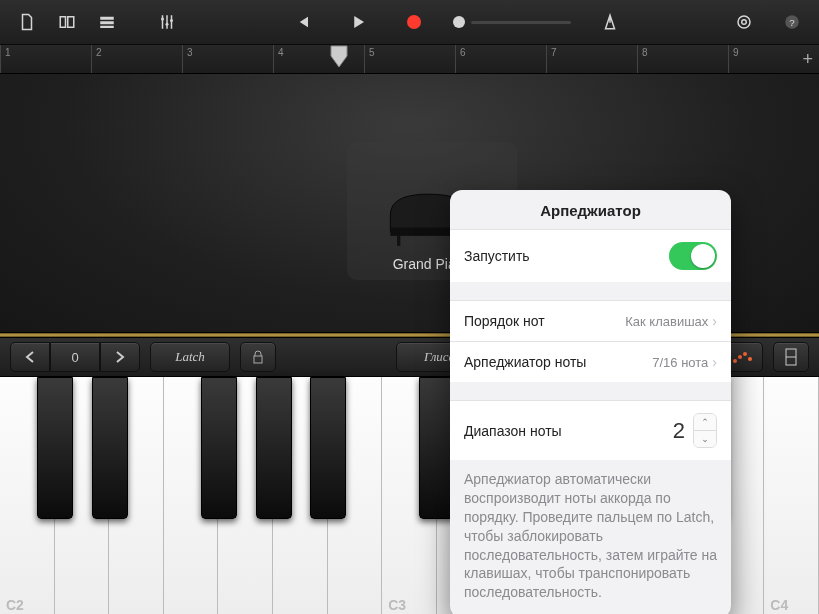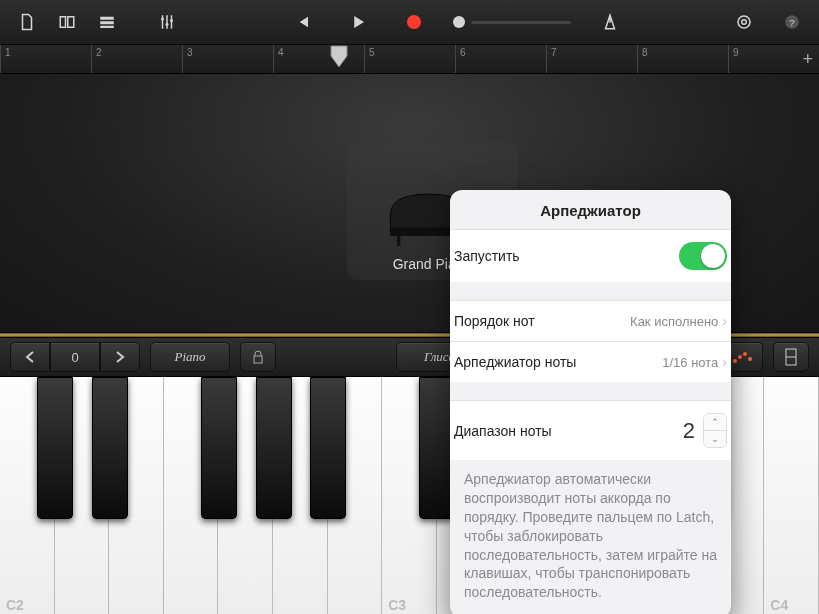--- a/index.html
+++ b/index.html
@@ -55,21 +55,21 @@
   
   .keys{height:242px;position:relative;background:linear-gradient(#1a1a1a,#0d0d0d 8%,#0d0d0d);}
   .whites{position:absolute;left:0;right:0;top:0;bottom:0;display:flex;}
   .wkey{flex:1;background:linear-gradient(#fdfdfd,#ededed);border-right:1px solid #bbb;border-radius:0 0 5px 5px;position:relative;}
   .wkey .lbl{position:absolute;bottom:6px;left:6px;color:#bbb;font-size:14px;font-weight:600;}
   .blacks{position:absolute;left:0;right:0;top:0;height:140px;}
   .bkey{position:absolute;top:0;width:34px;height:140px;background:linear-gradient(#3a3a3a,#0b0b0b);border-radius:0 0 4px 4px;border:1px solid #000;box-shadow:0 3px 6px rgba(0,0,0,.6);}
   
   .pop{position:absolute;left:450px;top:190px;width:281px;background:var(--panel-bg);border-radius:12px;box-shadow:0 10px 30px rgba(0,0,0,.5);font-size:14px;color:#222;overflow:hidden;}
   .pop h3{margin:0;padding:12px 0 10px;text-align:center;font-size:15px;font-weight:600;}
-  .pop-row{display:flex;align-items:center;justify-content:space-between;padding:12px 4px;background:#fff;border-top:1px solid #e2e2e5;}
+  .pop-row{display:flex;align-items:center;justify-content:space-between;padding:12px 14px;background:#fff;border-top:1px solid #e2e2e5;}
   .pop-gap{height:18px;background:var(--panel-bg);}
   .pop-val{color:#8a8a8f;font-size:13px;display:flex;align-items:center;gap:4px;}
   .chev{color:#c5c5c9;font-size:14px;}
   .toggle{width:48px;height:28px;border-radius:14px;background:var(--green);position:relative;}
   .toggle::after{content:"";position:absolute;right:2px;top:2px;width:24px;height:24px;border-radius:50%;background:#fff;box-shadow:0 1px 2px rgba(0,0,0,.3);}
   .stepper{display:flex;align-items:center;gap:8px;}
   .stepper .num{font-size:22px;color:#333;}
   .stepper-btns{display:flex;flex-direction:column;border:1px solid #ddd;border-radius:6px;overflow:hidden;}
   .stepper-btns span{width:22px;height:16px;display:flex;align-items:center;justify-content:center;font-size:9px;color:#777;background:#fafafa;}
   .stepper-btns span:first-child{border-bottom:1px solid #ddd;}
@@ -209,21 +209,21 @@
             <path d="M8 1L2 6l6 5" fill="none" stroke="#ccc" stroke-width="2"></path>
           </svg>
       </div>
       <div class="btn3d" style="width:48px">0</div>
       <div class="btn3d" style="width:38px">
         <svg width="10" height="12">
             <path d="M2 1l6 5-6 5" fill="none" stroke="#ccc" stroke-width="2"></path>
           </svg>
       </div>
     </div>
-    <div class="btn3d latch" style="width:78px">Piano</div>
+    <div class="btn3d latch" style="width:78px">Latch</div>
     <div class="btn3d" style="width:34px">
       <svg width="12" height="14">
           <rect x="2" y="6" width="8" height="7" fill="none" stroke="#aaa"></rect>
           <path d="M3 6V4a3 3 0 016 0v2" fill="none" stroke="#aaa"></path>
         </svg>
     </div>
     <div style="width:100px"></div>
     <div class="btn3d gliss" style="width:110px;flex-direction:column">
       <span>Глиссандо</span>
     </div>
@@ -290,29 +290,29 @@
     <div class="pop-row">
       <span>Запустить</span>
       <div class="toggle"></div>
     </div>
 
     <div class="pop-gap"></div>
 
     <div class="pop-row">
       <span>Порядок нот</span>
       <span class="pop-val">
-        <span>Как исполнено</span>
+        <span>Как клавишах</span>
         <span class="chev">›</span>
       </span>
     </div>
 
     <div class="pop-row">
       <span>Арпеджиатор ноты</span>
       <span class="pop-val">
-        <span>1/16 нота</span>
+        <span>7/16 нота</span>
         <span class="chev">›</span>
       </span>
     </div>
 
     <div class="pop-gap"></div>
 
     <div class="pop-row">
       <span>Диапазон ноты</span>
       <div class="stepper">
         <span class="num">2</span>

